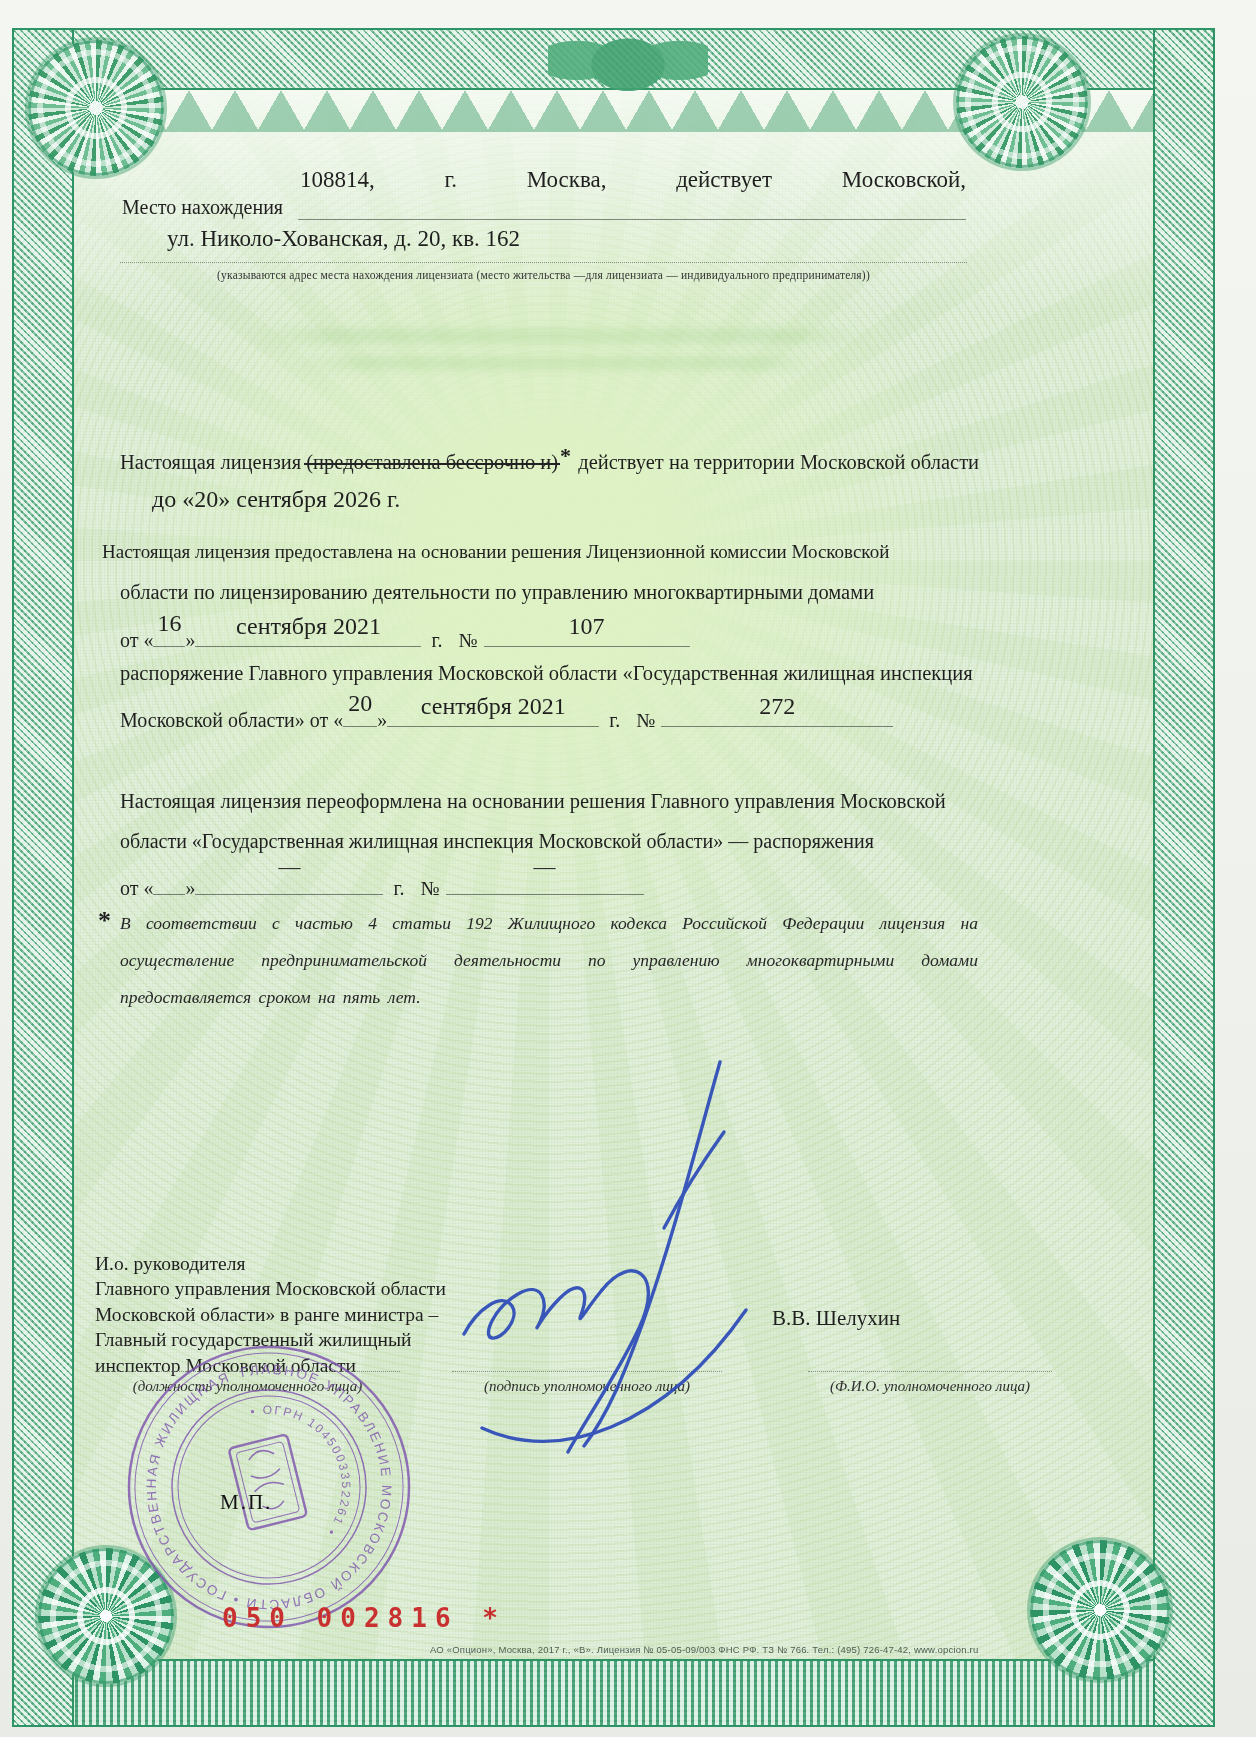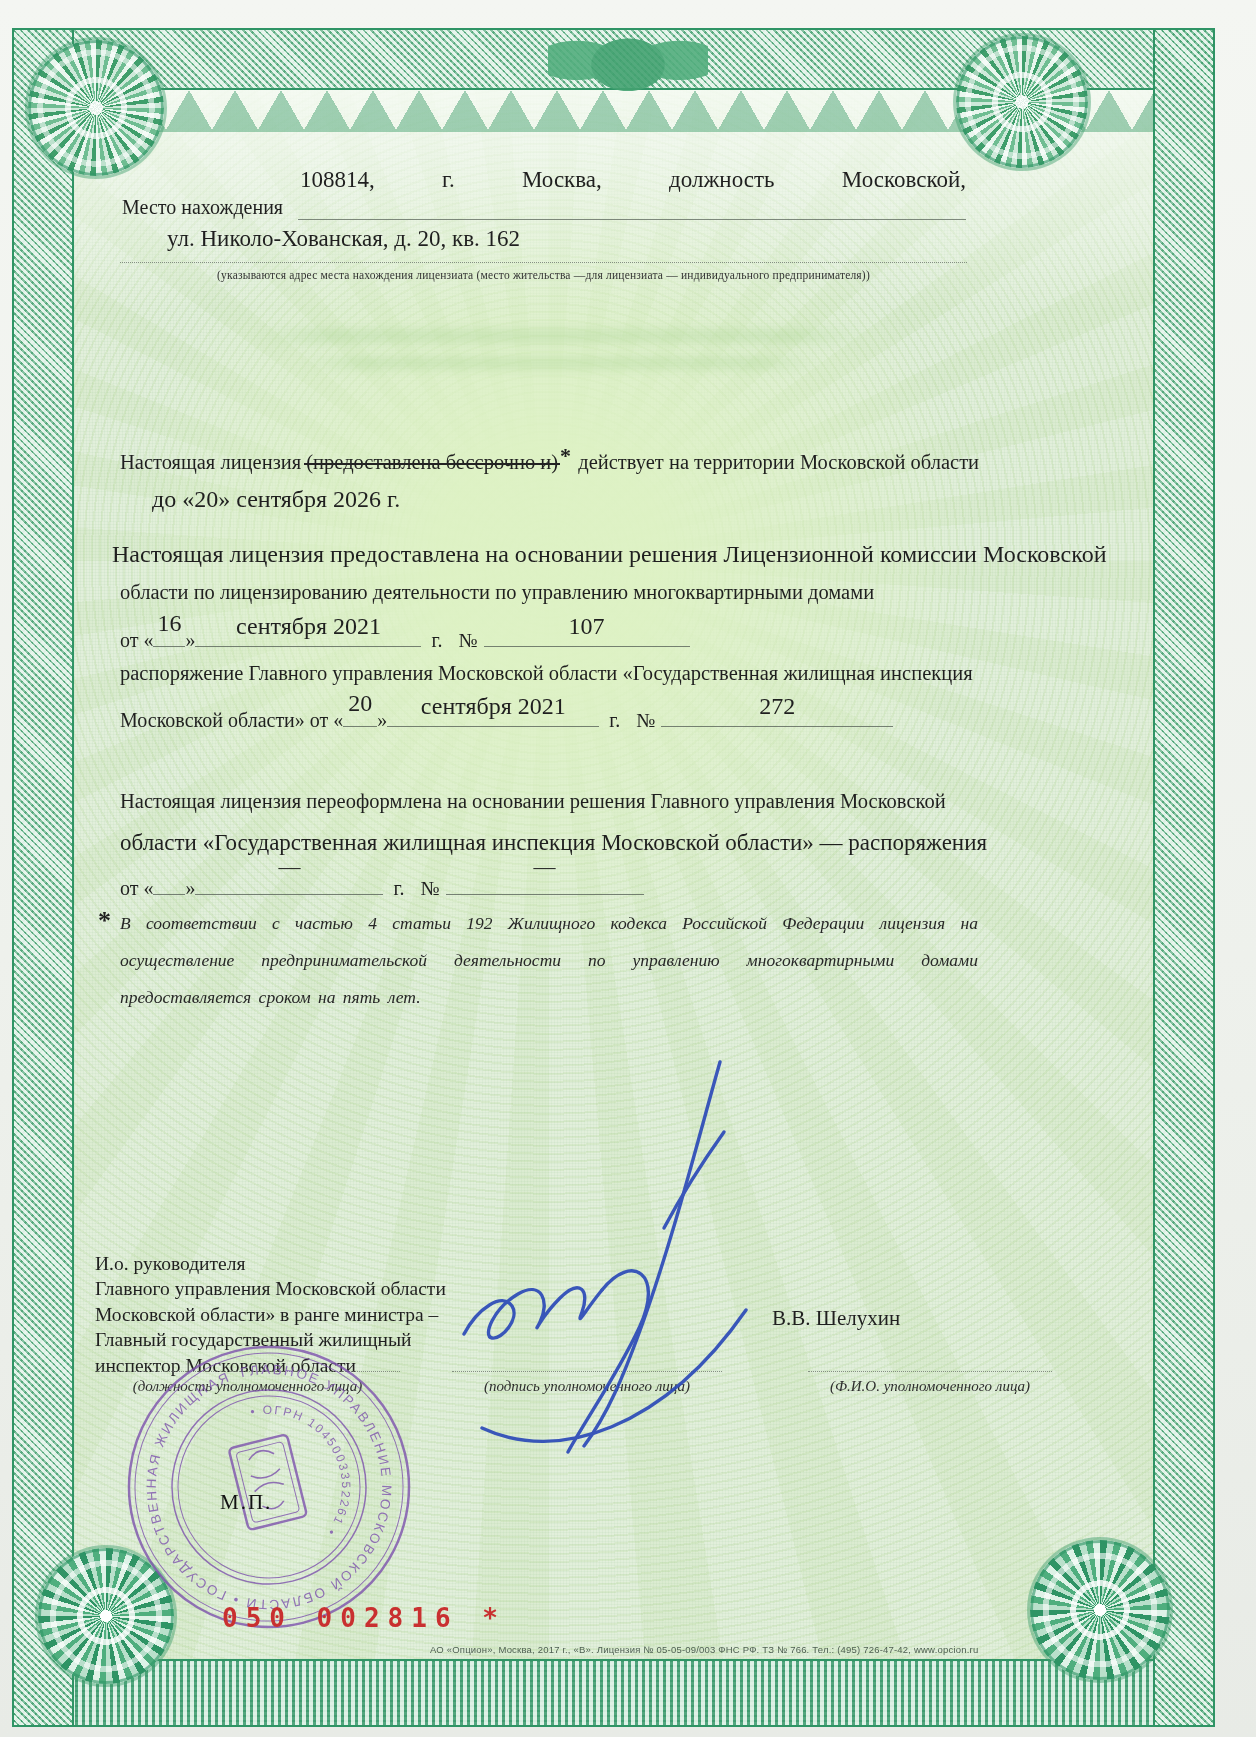--- a/index.html
+++ b/index.html
@@ -94,49 +94,49 @@
   <div class="rosette dark" style="left:38px;top:1548px;width:136px;height:136px;"></div>
   <div class="rosette dark" style="left:1030px;top:1540px;width:140px;height:140px;"></div>
 
   <div class="ghost" style="left:250px;top:328px;width:620px;height:16px;"></div>
   <div class="ghost" style="left:300px;top:356px;width:520px;height:14px;"></div>
 
   <div class="abs tokens t23" style="left:300px;top:167px;width:666px;">
     <span>108814,</span>
     <span>г.</span>
     <span>Москва,</span>
-    <span>должность</span>
+    <span>действует</span>
     <span>Московской,</span>
   </div>
   <div class="abs t20" style="left:122px;top:196px;">Место нахождения</div>
   <div class="rule" style="left:298px;top:193px;width:668px;height:26px;"></div>
   <div class="abs t23" style="left:167px;top:226px;">ул. Николо-Хованская, д. 20, кв. 162</div>
   <div class="rule dotted" style="left:120px;top:238px;width:847px;height:24px;"></div>
   <div class="abs caption" style="left:120px;top:269px;width:847px;text-align:center;">(указываются адрес места нахождения лицензиата (место жительства —для лицензиата — индивидуального предпринимателя))</div>
 
   <div class="abs" style="left:120px;top:451px;font-size:20.5px;">
     <span>Настоящая лицензия </span><span class="strike">(предоставлена бессрочно и)</span><sup class="ast">*</sup><span> действует на территории Московской области</span>
   </div>
   <div class="abs t24" style="left:152px;top:486px;">до «20» сентября 2026 г.</div>
 
-  <div class="abs" style="left:112px;top:541px;font-size:24px;">Настоящая лицензия предоставлена на основании решения Лицензионной комиссии Московской</div>
+  <div class="abs" style="left:102px;top:541px;font-size:19px;">Настоящая лицензия предоставлена на основании решения Лицензионной комиссии Московской</div>
   <div class="abs" style="left:120px;top:581px;font-size:20.5px;">области по лицензированию деятельности по управлению многоквартирными домами</div>
   <div class="abs t20" style="left:120px;top:620px;">
     <span>от</span>
     <span>«</span><span class="blank" style="width:32px;"><span class="val day">16</span></span><span>»</span><span class="blank" style="width:226px;"><span class="val">сентября 2021</span></span><span class="lbl">г.</span><span class="lbl">№</span><span class="blank" style="width:206px;"><span class="val">107</span></span>
   </div>
 
   <div class="abs" style="left:120px;top:662px;font-size:20.5px;">распоряжение Главного управления Московской области «Государственная жилищная инспекция</div>
   <div class="abs t20" style="left:120px;top:700px;">
     <span>Московской области» от</span>
     <span>«</span><span class="blank" style="width:34px;"><span class="val day">20</span></span><span>»</span><span class="blank" style="width:212px;"><span class="val">сентября 2021</span></span><span class="lbl">г.</span><span class="lbl">№</span><span class="blank" style="width:232px;"><span class="val">272</span></span>
   </div>
 
   <div class="abs" style="left:120px;top:790px;font-size:20.5px;">Настоящая лицензия переоформлена на основании решения Главного управления Московской</div>
-  <div class="abs" style="left:120px;top:830px;font-size:23px;">области «Государственная жилищная инспекция Московской области» — распоряжения</div>
+  <div class="abs" style="left:120px;top:830px;font-size:20px;">области «Государственная жилищная инспекция Московской области» — распоряжения</div>
   <div class="abs t20" style="left:120px;top:868px;">
     <span>от</span>
     <span>«</span><span class="blank" style="width:32px;"></span><span>»</span><span class="blank" style="width:188px;"><span class="val dash">—</span></span><span class="lbl">г.</span><span class="lbl">№</span><span class="blank" style="width:198px;"><span class="val dash">—</span></span>
   </div>
 
   <div class="fn-mark">*</div>
   <div class="footnote">В соответствии с частью 4 статьи 192 Жилищного кодекса  Российской Федерации лицензия на осуществление предпринимательской деятельности по управлению многоквартирными домами предоставляется сроком на пять лет.</div>
 
   <div class="abs officer" style="left:95px;top:1220px;margin-top:31px;">
     <div>И.о. руководителя</div>

